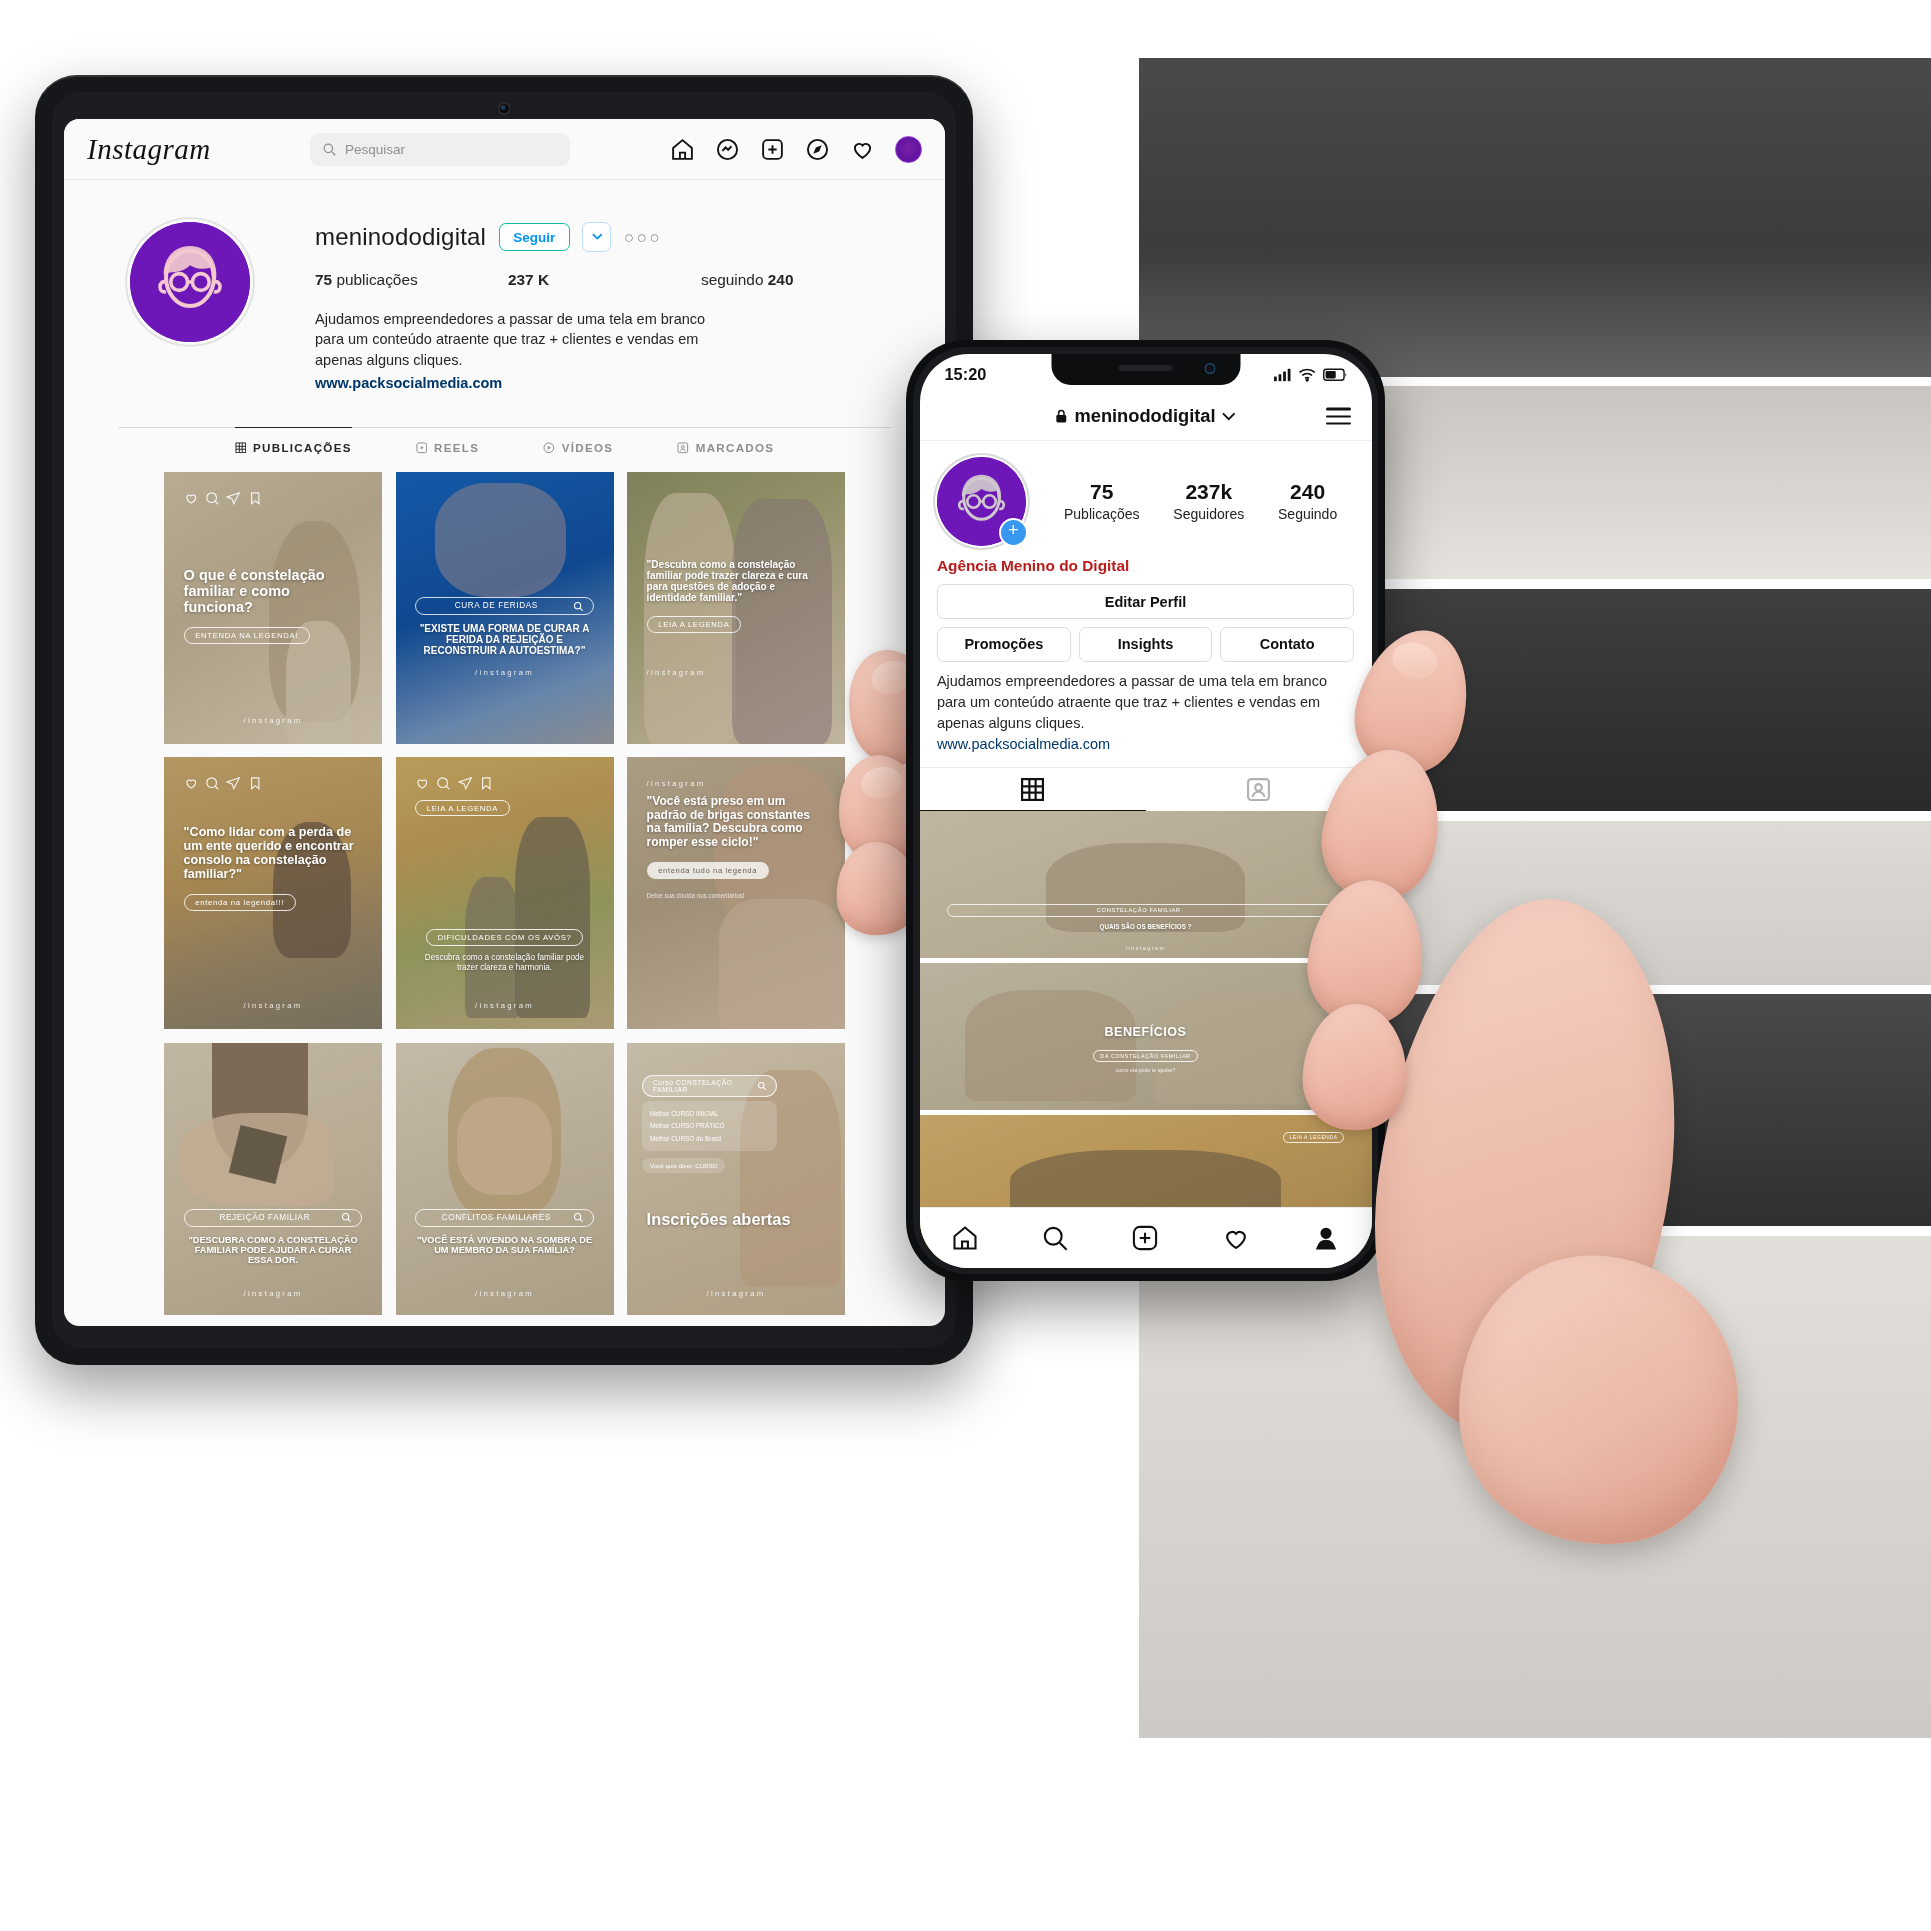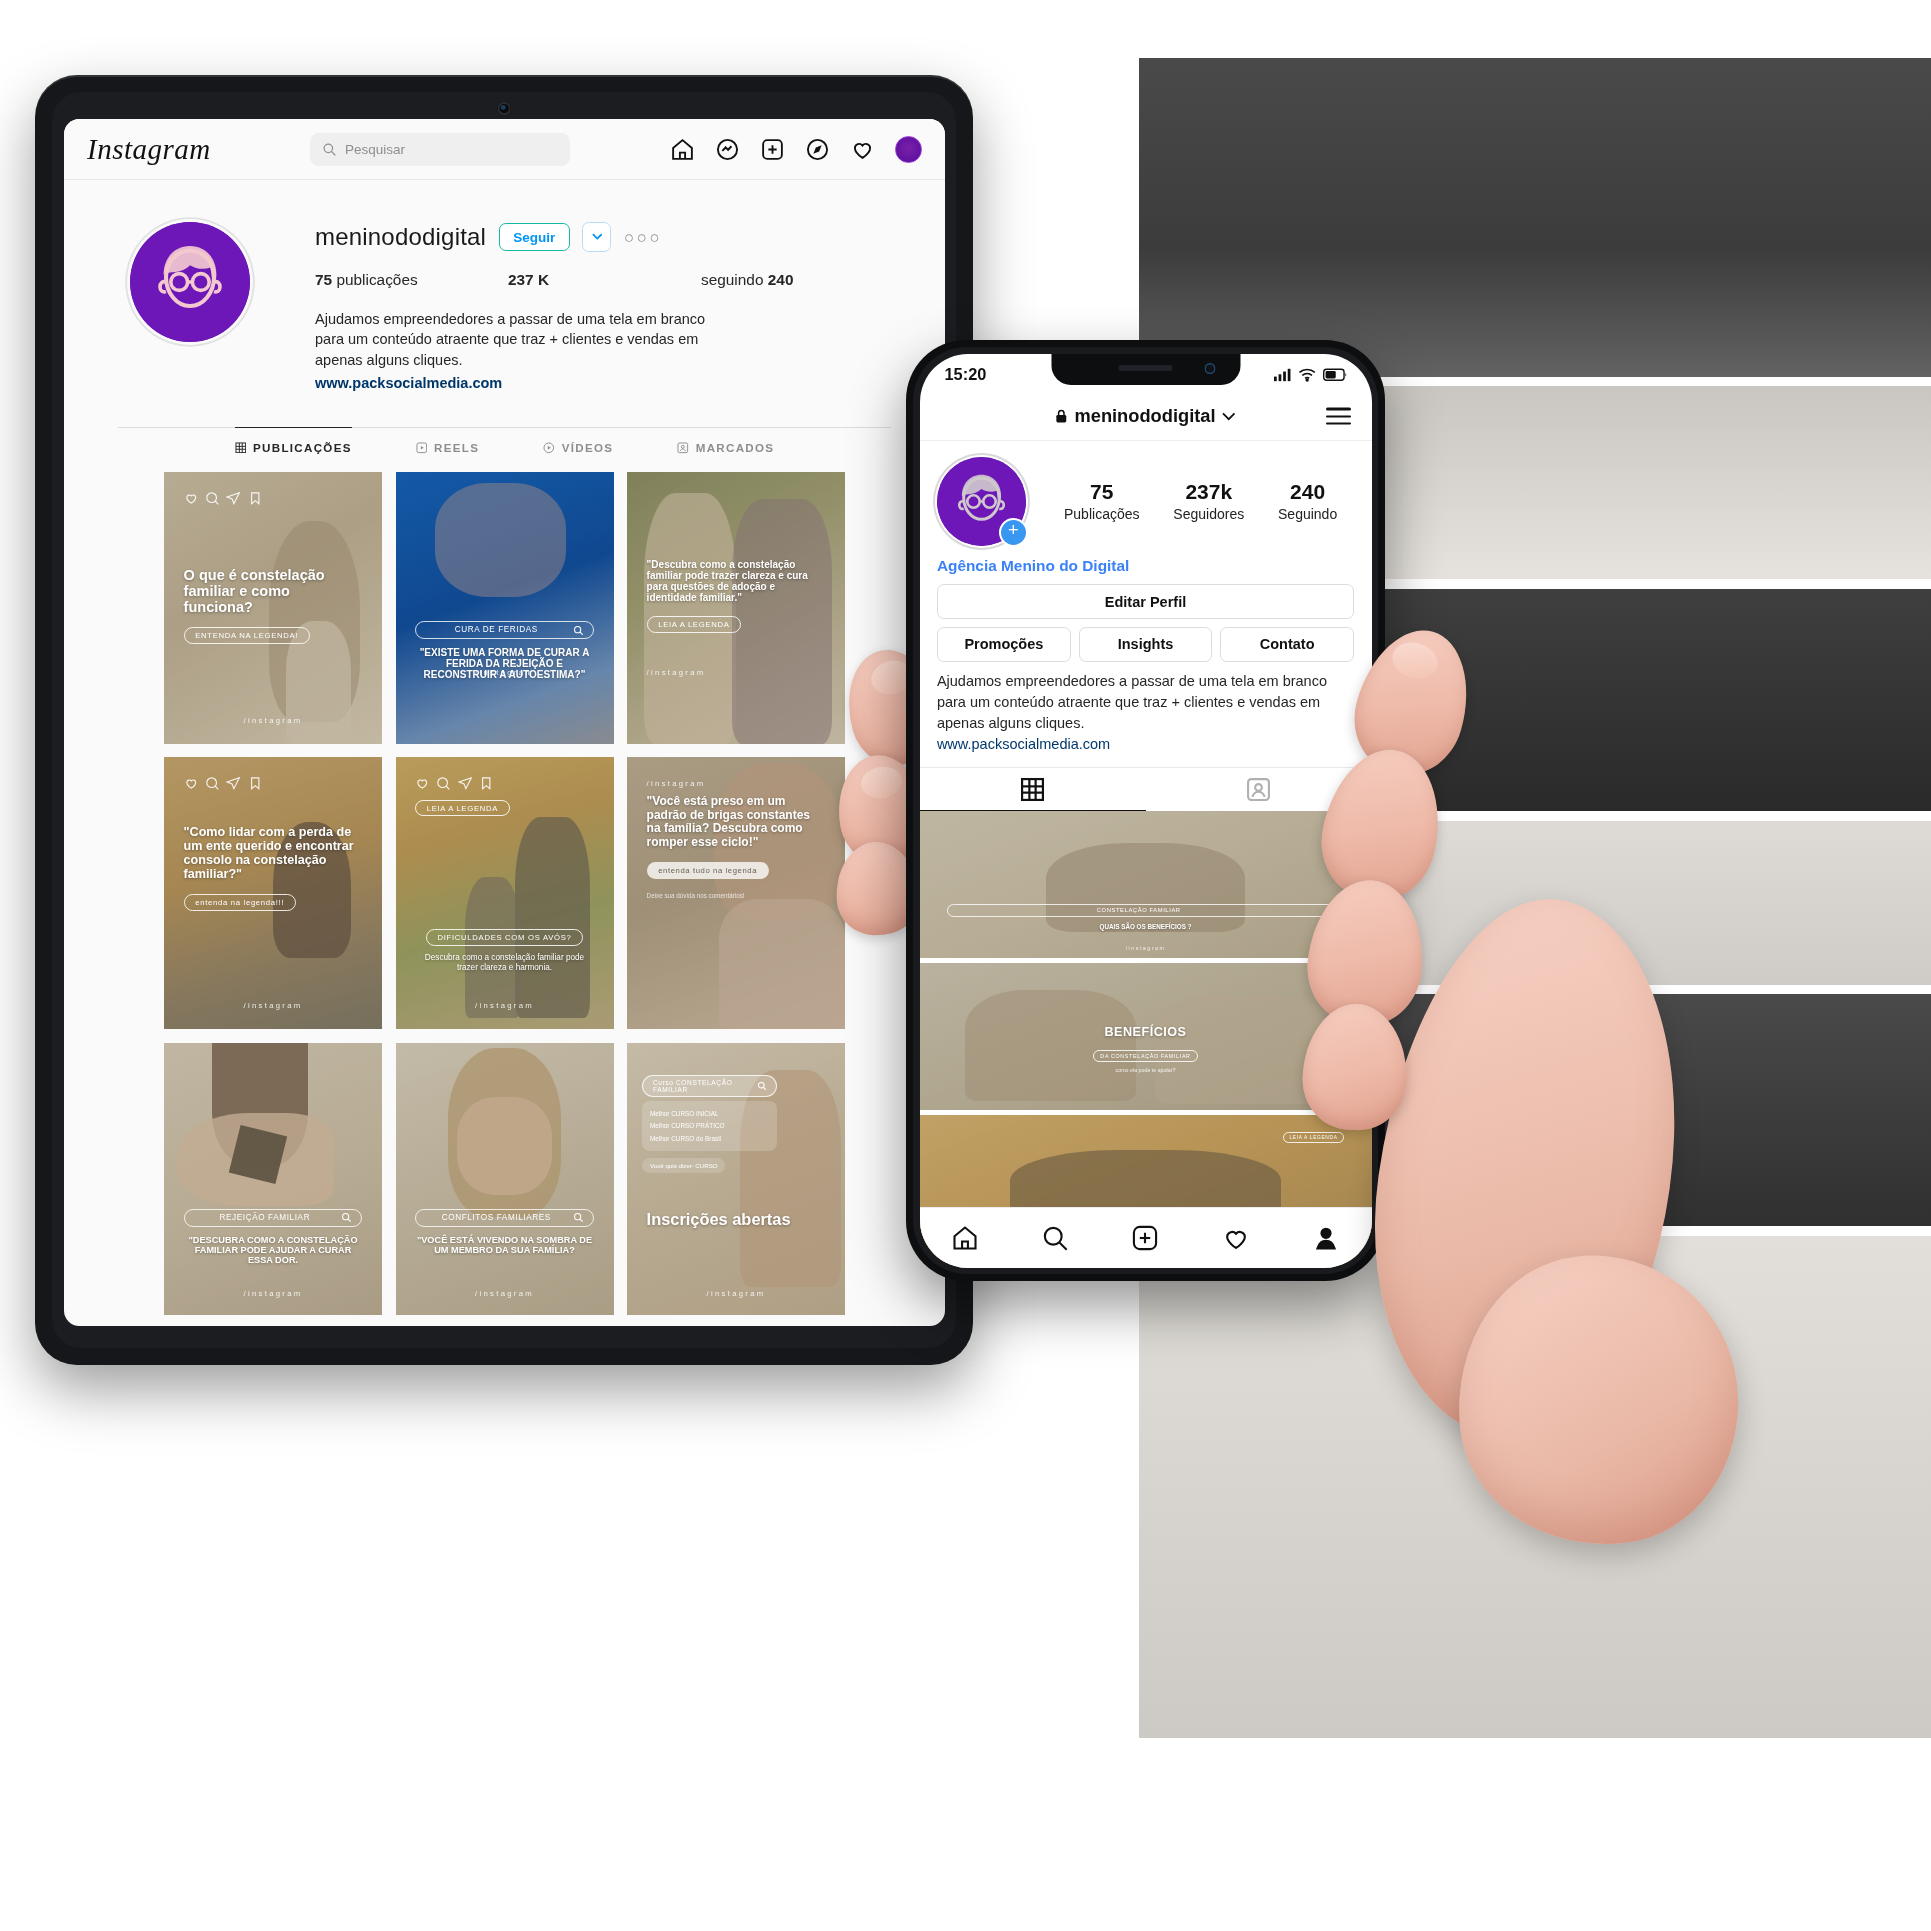--- a/index.html
+++ b/index.html
@@ -89,21 +89,21 @@
 
   .ph-top{display:flex;align-items:center;padding:15.4px 17.4px 5.8px 17.4px;gap:7.7px;}
   .ph-avatar{width:89px;height:89px;border-radius:50%;background:#6d17b8;position:relative;overflow:visible;
      box-shadow:0 0 0 1.9px #fff,0 0 0 3.9px #d9d9d9;flex:0 0 auto;}
   .ph-plus{position:absolute;right:-1.9px;bottom:-1px;width:25px;height:25px;border-radius:50%;background:#3897f0;
      border:2.4px solid #fff;color:#fff;font-size:18.3px;line-height:20px;text-align:center;font-weight:400;}
   .ph-stats{flex:1;display:flex;justify-content:space-around;padding-left:13.5px;}
   .ph-stat{text-align:center;}
   .ph-stat .n{font-size:21px;font-weight:700;color:#111;}
   .ph-stat .l{font-size:14px;color:#222;margin-top:1.9px;}
-  .ph-fullname{padding:5.8px 17.4px 0 17.4px;font-size:15.4px;font-weight:700;color:#3b82f6;}
+  .ph-fullname{padding:5.8px 17.4px 0 17.4px;font-size:15.4px;font-weight:700;color:#b91c1c;}
   .ph-btnrow{padding:8.7px 17.4px 0 17.4px;}
   .ph-btn{border:1px solid #dcdcdc;border-radius:6.8px;height:33px;display:flex;align-items:center;justify-content:center;
      font-size:14.5px;font-weight:700;color:#111;background:#fff;}
   .ph-btnrow2{display:flex;gap:7.7px;padding:7.7px 17.4px 0 17.4px;}
   .ph-btnrow2 .ph-btn{flex:1;}
   .ph-bio{padding:9.7px 17.4px 0 17.4px;font-size:14.5px;line-height:1.45;color:#262626;}
   .ph-bio .lnk{color:#00376b;}
   .ph-tabs{display:flex;margin-top:11.6px;border-top:1px solid #e9e9e9;}
   .ph-tab{flex:1;height:42px;display:flex;align-items:center;justify-content:center;}
   .ph-tab.active{border-bottom:1.9px solid #111;}
@@ -297,21 +297,21 @@
           </div>
           <div class="igtag" style="bottom:7%;">
             <span>/instagram</span>
           </div>
         </div>
 
         <div class="gcell">
           <div class="ph-img" style="background:linear-gradient(160deg,#1467b8 0%,#0f4e96 45%,#8ba6bd 78%,#bcae96 100%)"></div>
           <div style="position:absolute;left:18%;top:4%;width:60%;height:42%;border-radius:40%;background:rgba(214,170,140,.5)"></div>
           <div class="tint blue"></div>
-          <div class="ov" style="top:46%;margin-top:24px;">
+          <div class="ov" style="top:46%;">
             <div class="searchpill">
               <span style="flex:1;text-align:center">CURA DE FERIDAS</span>
               <svg width="10.6" height="10.6" viewBox="0 0 24 24" fill="none" stroke="#fff" stroke-width="2.4">
                   <circle cx="10.5" cy="10.5" r="7"></circle>
                   <line x1="16" y1="16" x2="22" y2="22"></line>
                 </svg>
             </div>
             <div class="hl" style="font-size:10px;text-align:center;margin-top:7.7px;">"EXISTE UMA FORMA DE CURAR A FERIDA DA REJEIÇÃO E RECONSTRUIR A AUTOESTIMA?"</div>
           </div>
           <div class="igtag" style="top:72%;">

